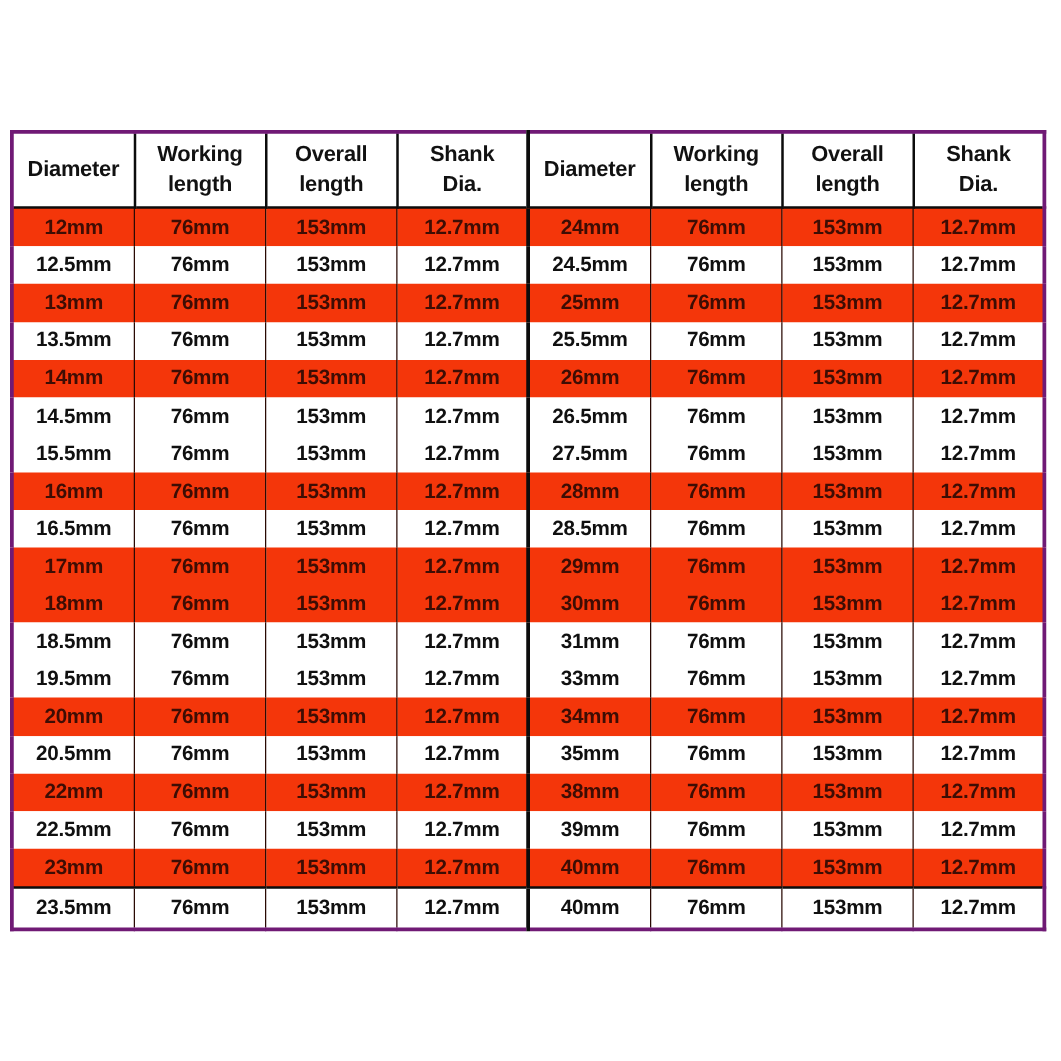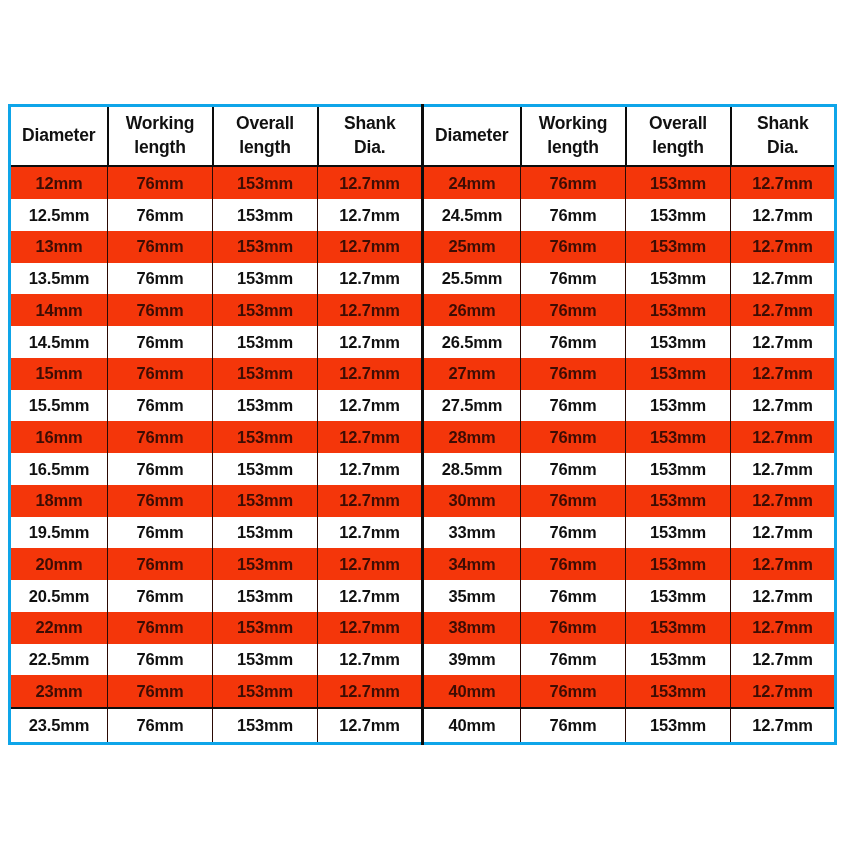--- a/index.html
+++ b/index.html
@@ -24,21 +24,21 @@
     left: 8px;
     top: 104px;
     width: 833px;
     height: 641px;
   }
   table.spec {
     width: 749px;
     height: 641px;
     border-collapse: collapse;
     table-layout: fixed;
-    border: 3px solid #0ea5e9;
+    border: 3px solid #701a75;
   }
   table.spec col.c-dia   { width: 98px; }
   table.spec col.c-work  { width: 105px; }
   table.spec col.c-over  { width: 105px; }
   table.spec col.c-shank { width: 105px; }
 
   thead th {
     background: #ffffff;
     color: #111111;
     font-size: 17.5px;
@@ -196,30 +196,20 @@
           <tr class="even">
             <td class="edge-left">14.5mm</td>
             <td>76mm</td>
             <td>153mm</td>
             <td class="half-end">12.7mm</td>
             <td class="half-start">26.5mm</td>
             <td>76mm</td>
             <td>153mm</td>
             <td class="edge-right">12.7mm</td>
           </tr>
-          <tr class="odd">
-            <td class="edge-left">15mm</td>
-            <td>76mm</td>
-            <td>153mm</td>
-            <td class="half-end">12.7mm</td>
-            <td class="half-start">27mm</td>
-            <td>76mm</td>
-            <td>153mm</td>
-            <td class="edge-right">12.7mm</td>
-          </tr>
           <tr class="even">
             <td class="edge-left">15.5mm</td>
             <td>76mm</td>
             <td>153mm</td>
             <td class="half-end">12.7mm</td>
             <td class="half-start">27.5mm</td>
             <td>76mm</td>
             <td>153mm</td>
             <td class="edge-right">12.7mm</td>
           </tr>
@@ -237,25 +227,45 @@
             <td class="edge-left">16.5mm</td>
             <td>76mm</td>
             <td>153mm</td>
             <td class="half-end">12.7mm</td>
             <td class="half-start">28.5mm</td>
             <td>76mm</td>
             <td>153mm</td>
             <td class="edge-right">12.7mm</td>
           </tr>
           <tr class="odd">
+            <td class="edge-left">17mm</td>
+            <td>76mm</td>
+            <td>153mm</td>
+            <td class="half-end">12.7mm</td>
+            <td class="half-start">29mm</td>
+            <td>76mm</td>
+            <td>153mm</td>
+            <td class="edge-right">12.7mm</td>
+          </tr>
+          <tr class="odd">
             <td class="edge-left">18mm</td>
             <td>76mm</td>
             <td>153mm</td>
             <td class="half-end">12.7mm</td>
             <td class="half-start">30mm</td>
+            <td>76mm</td>
+            <td>153mm</td>
+            <td class="edge-right">12.7mm</td>
+          </tr>
+          <tr class="even">
+            <td class="edge-left">18.5mm</td>
+            <td>76mm</td>
+            <td>153mm</td>
+            <td class="half-end">12.7mm</td>
+            <td class="half-start">31mm</td>
             <td>76mm</td>
             <td>153mm</td>
             <td class="edge-right">12.7mm</td>
           </tr>
           <tr class="even">
             <td class="edge-left">19.5mm</td>
             <td>76mm</td>
             <td>153mm</td>
             <td class="half-end">12.7mm</td>
             <td class="half-start">33mm</td>

